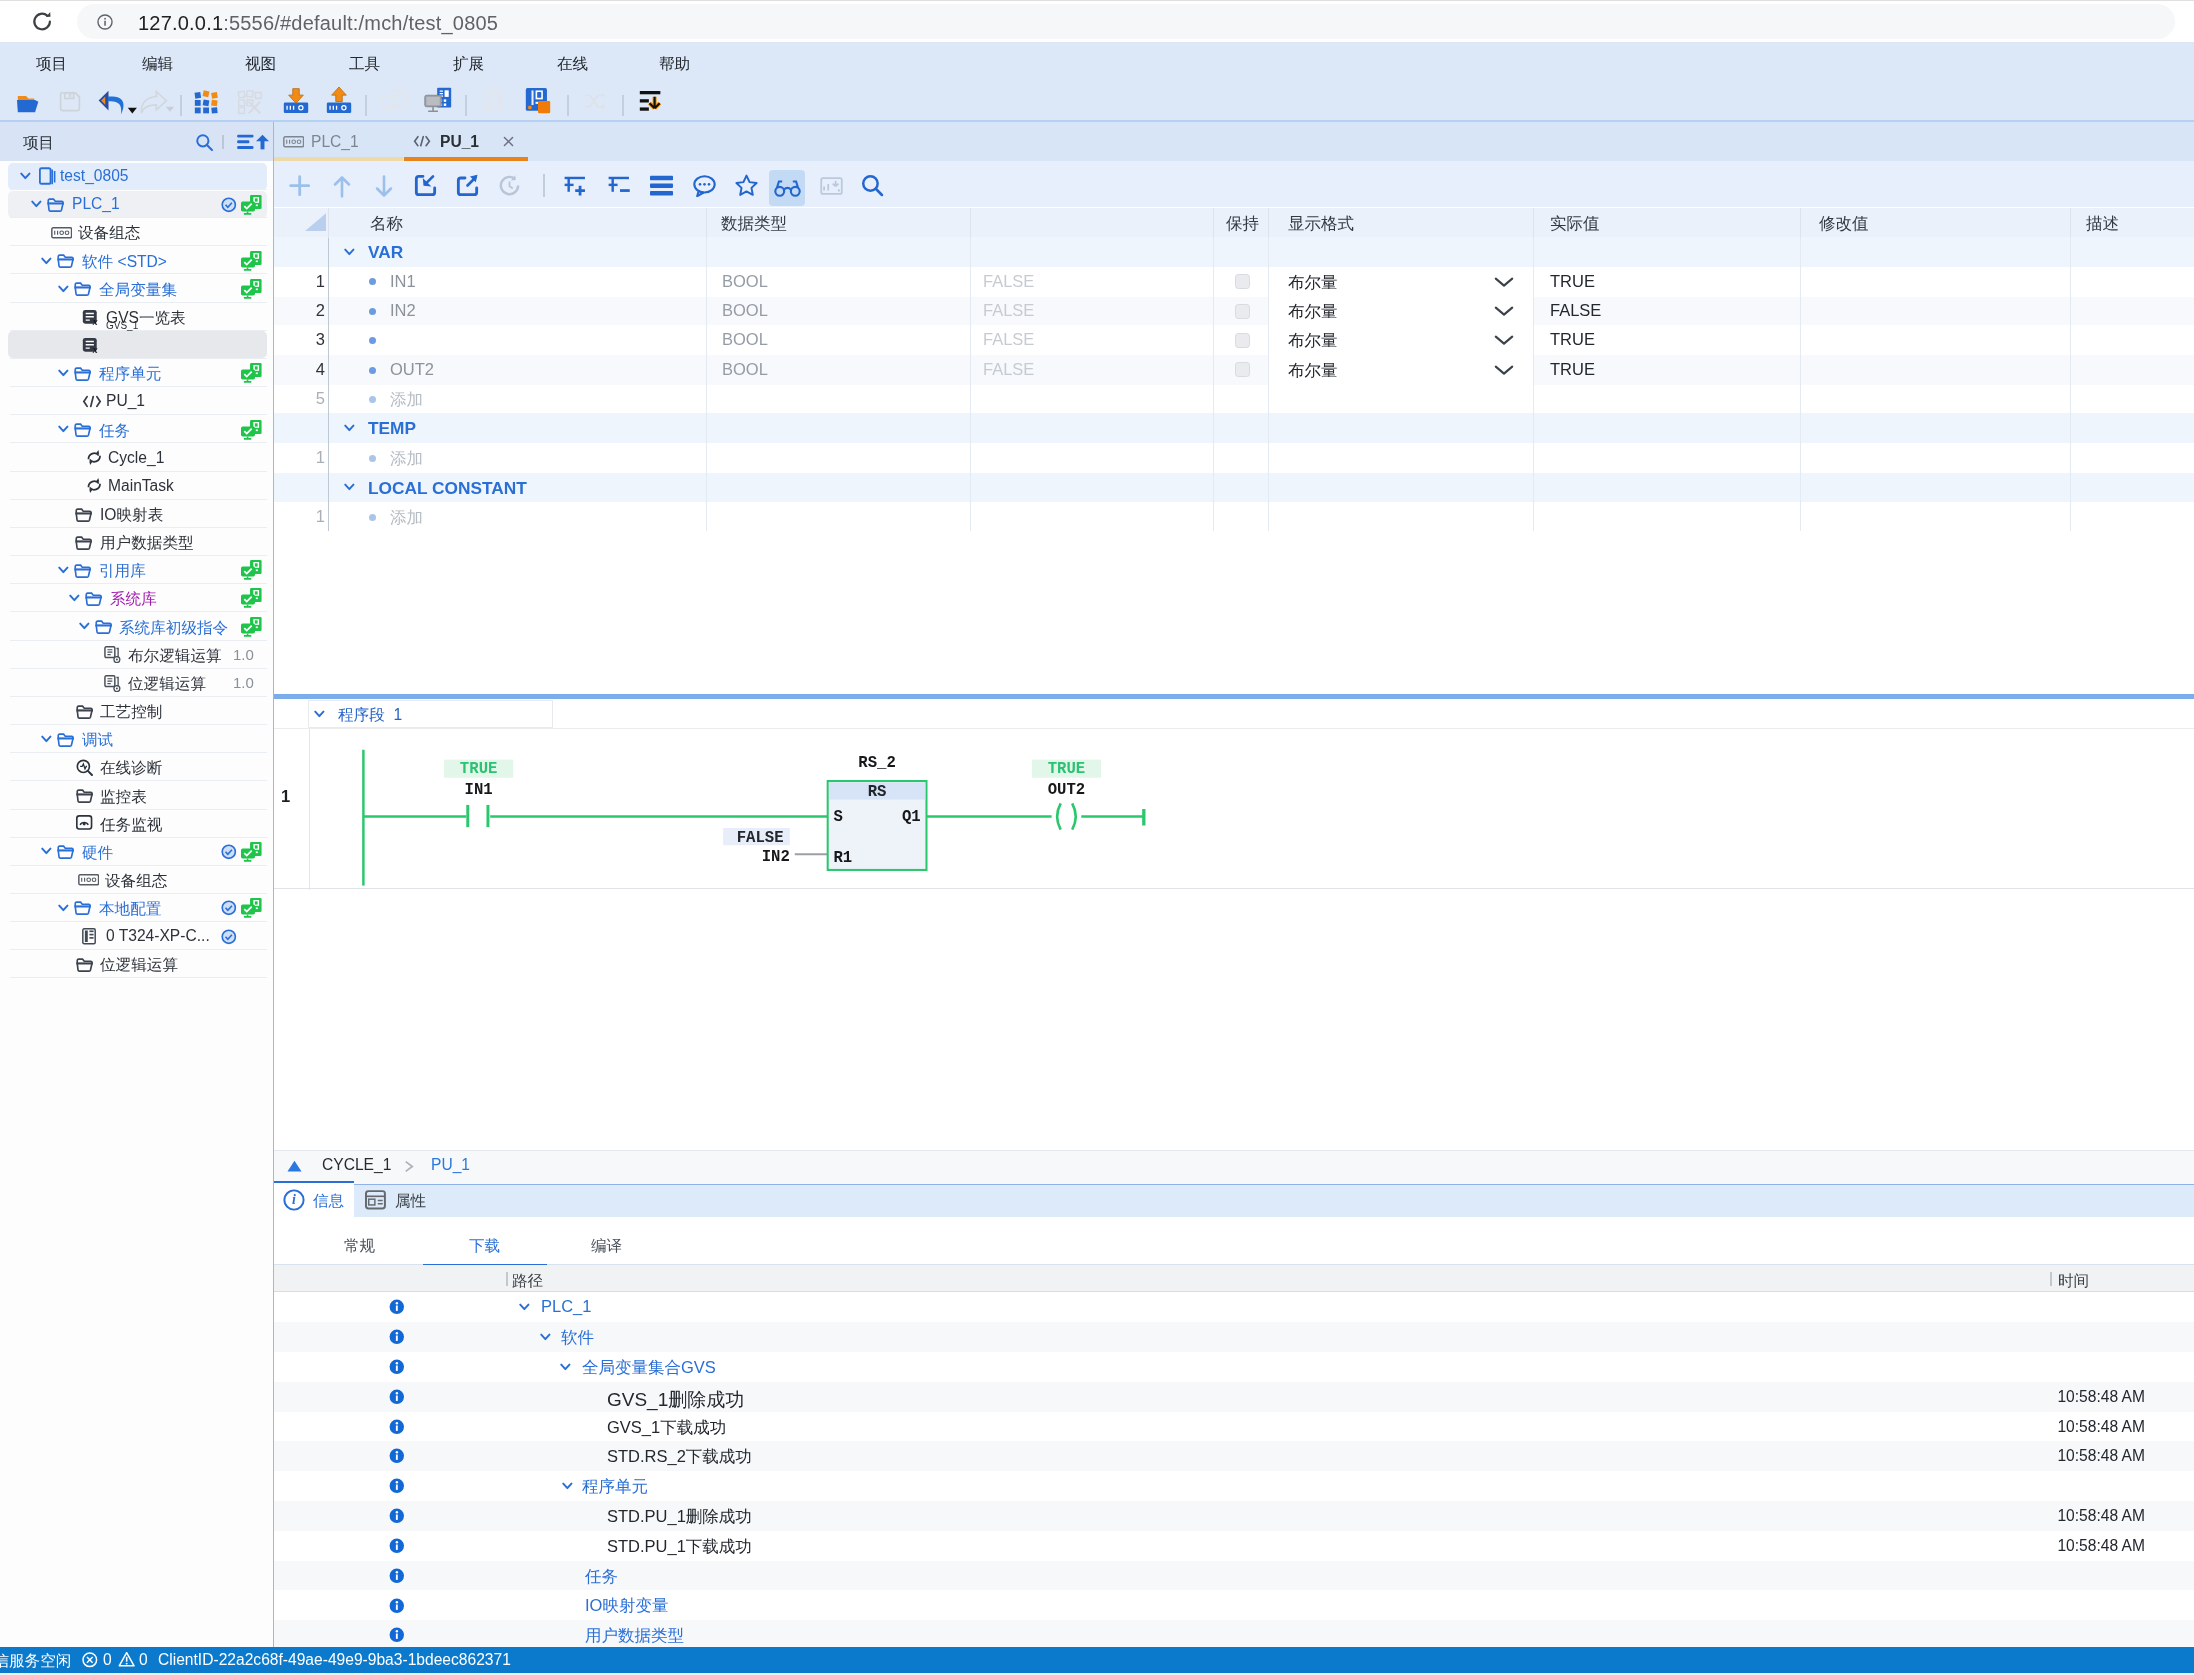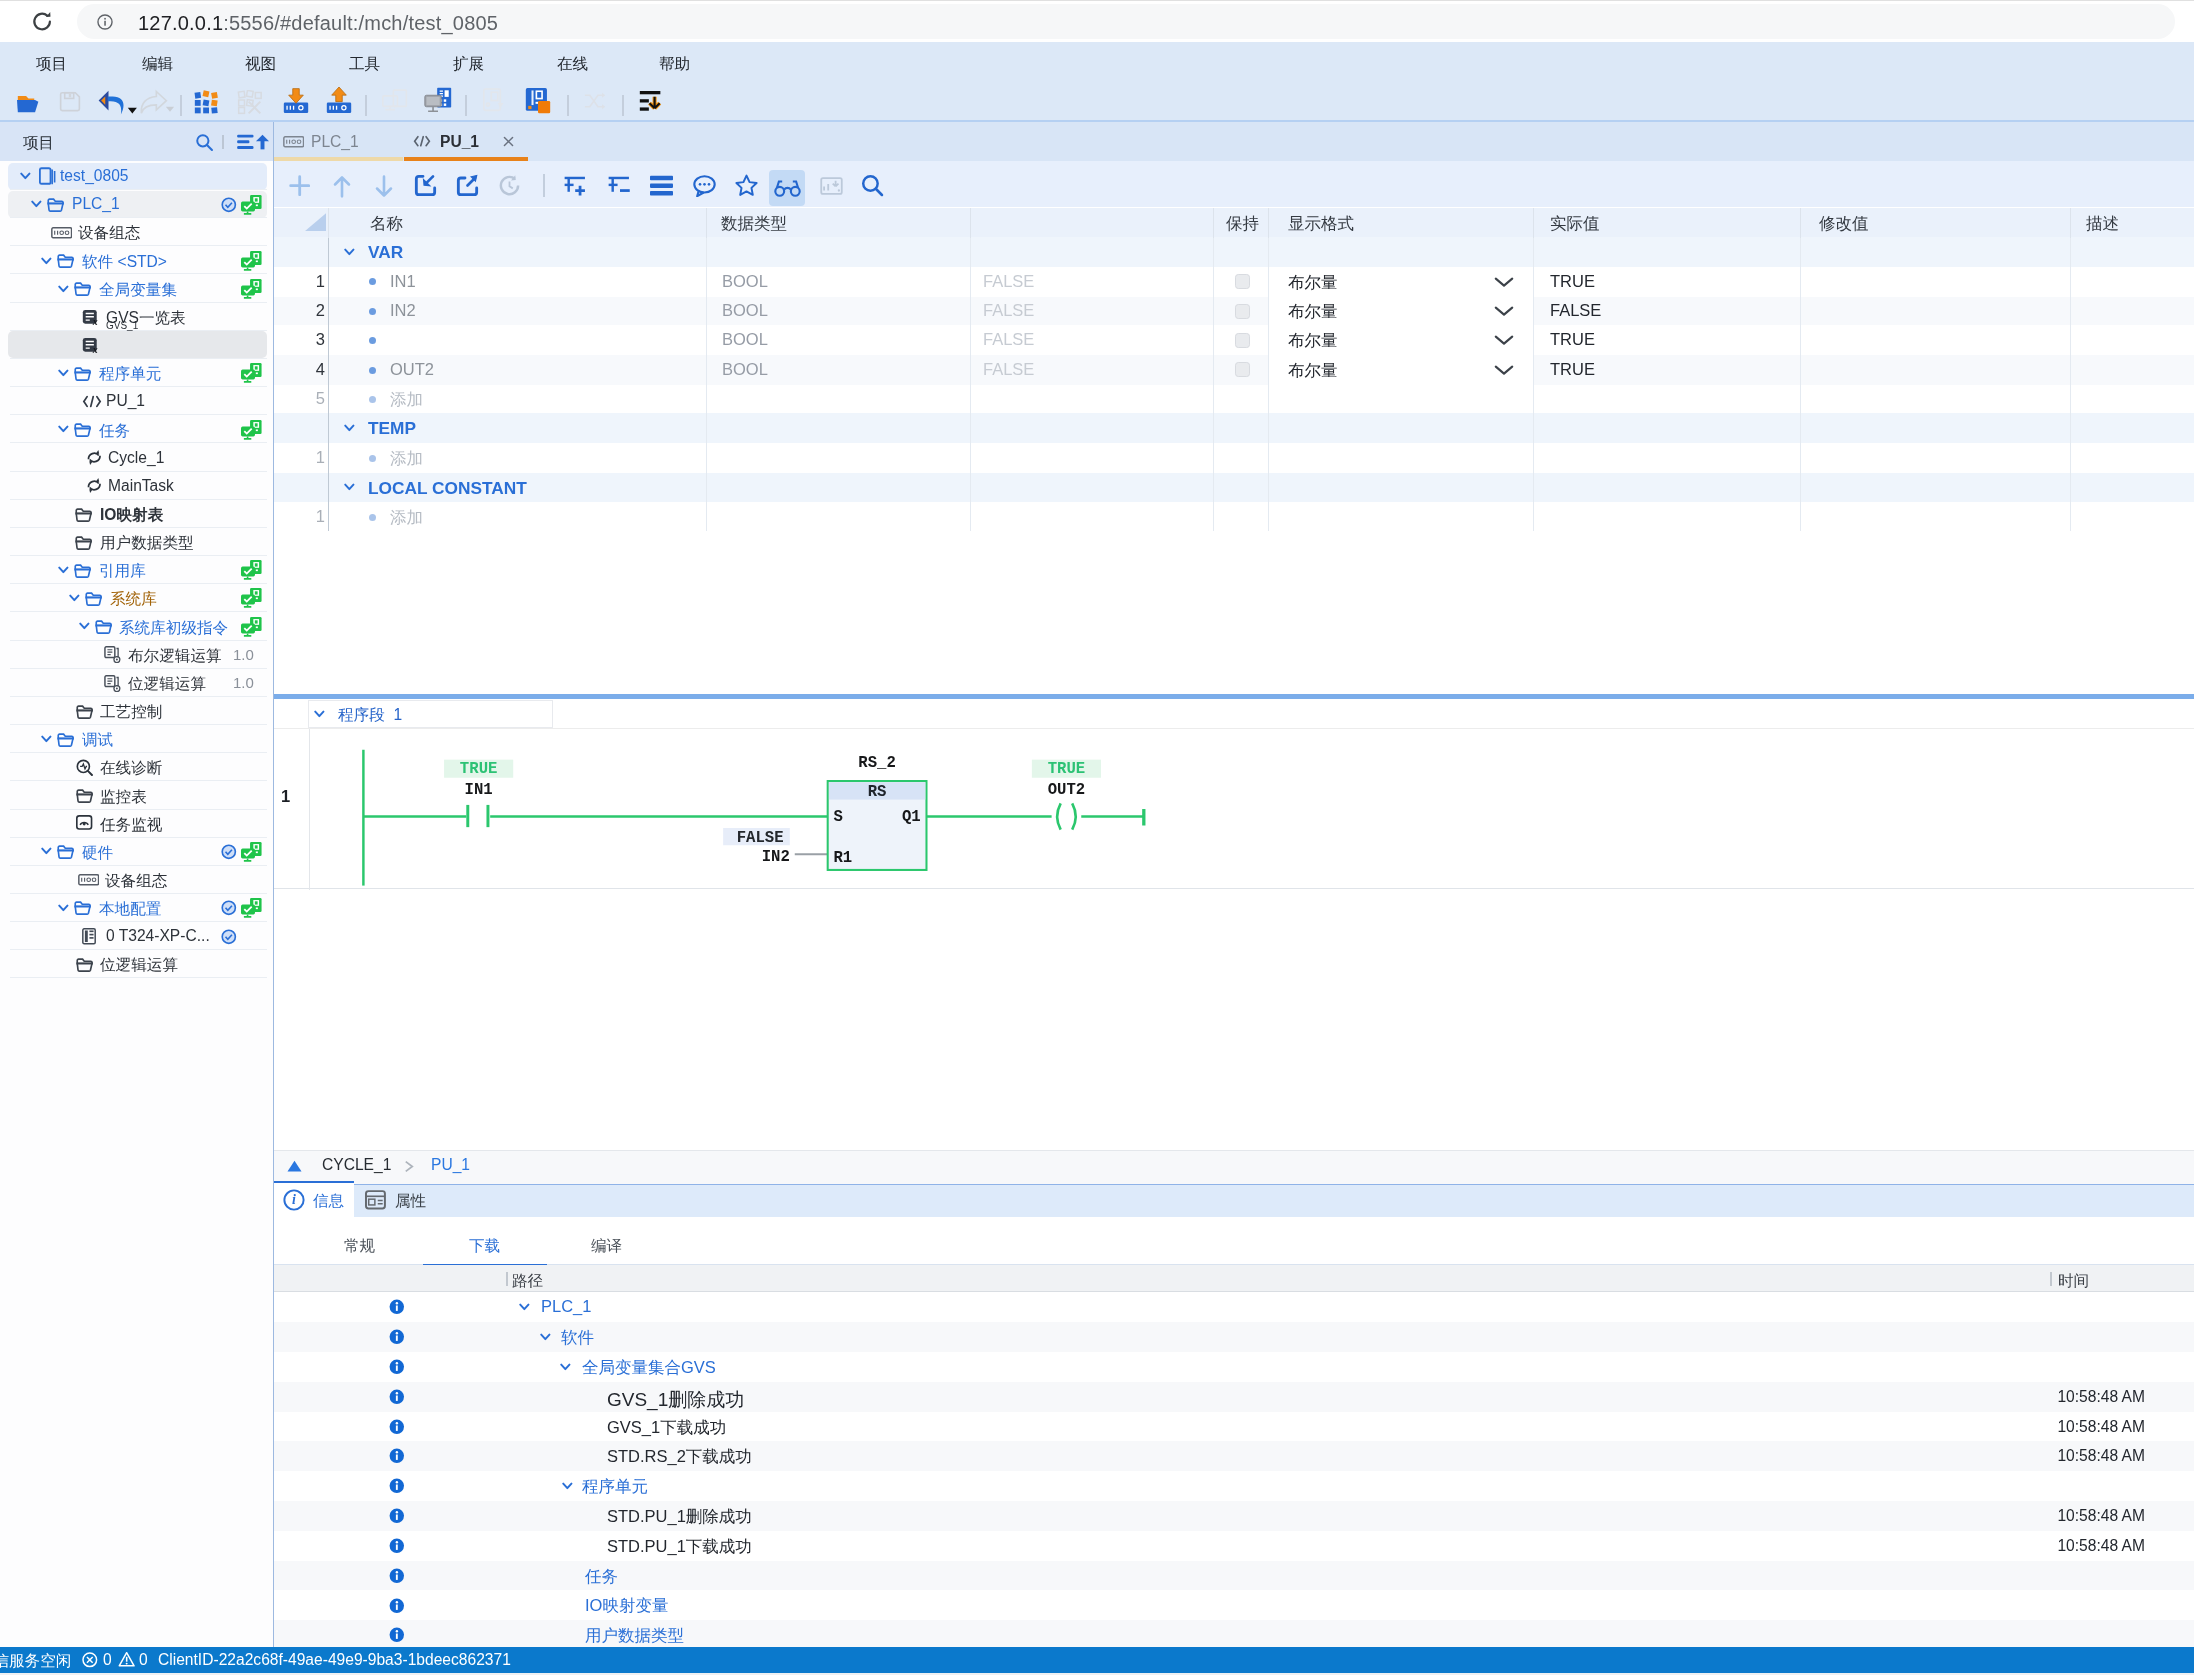--- a/index.html
+++ b/index.html
@@ -355,21 +355,21 @@
     </g>
     <path d="M15 0 l1 4.5 -4.5 0.5 z" fill="#2b323b"></path>
     <path d="M5 18 l-1 -4.5 4.5 -0.5 z" fill="#2b323b"></path>
   </svg>
 <div class="t" style="left:108px;top:477px;font-size:15.6px;color:#2d3239;font-weight:400;">MainTask</div>
 <div class="abs" style="left:10px;top:500px;width:257px;height:28px;border-bottom:0.8px solid #eaeef3;"></div>
 <svg class="abs" style="left:75px;top:507px;" width="17.3" height="15" viewBox="0 0 21 18">
     <path d="M1.5 4 a1.5 1.5 0 0 1 1.5-1.5 h5 l2 2.5 h8 a1.5 1.5 0 0 1 1.5 1.5 v1.5 h-18 z" fill="none" stroke="#3c434c" stroke-width="2"></path>
     <path d="M1.5 7.5 h18 l-2 8.5 a1.5 1.5 0 0 1 -1.5 1 h-12 a1.5 1.5 0 0 1 -1.5 -1.2 z" fill="none" stroke="#3c434c" stroke-width="2"></path>
   </svg>
-<div class="t" style="left:100px;top:505px;font-size:15.6px;color:#2d3239;font-weight:700;">IO映射表</div>
+<div class="t" style="left:100px;top:505px;font-size:15.6px;color:#2d3239;font-weight:400;">IO映射表</div>
 <div class="abs" style="left:10px;top:528px;width:257px;height:28px;border-bottom:0.8px solid #eaeef3;"></div>
 <svg class="abs" style="left:75px;top:535px;" width="17.3" height="15" viewBox="0 0 21 18">
     <path d="M1.5 4 a1.5 1.5 0 0 1 1.5-1.5 h5 l2 2.5 h8 a1.5 1.5 0 0 1 1.5 1.5 v1.5 h-18 z" fill="none" stroke="#3c434c" stroke-width="2"></path>
     <path d="M1.5 7.5 h18 l-2 8.5 a1.5 1.5 0 0 1 -1.5 1 h-12 a1.5 1.5 0 0 1 -1.5 -1.2 z" fill="none" stroke="#3c434c" stroke-width="2"></path>
   </svg>
 <div class="t" style="left:100px;top:533px;font-size:15.6px;color:#2d3239;font-weight:400;">用户数据类型</div>
 <div class="abs" style="left:10px;top:556px;width:257px;height:28px;border-bottom:0.8px solid #eaeef3;"></div>
 <svg class="abs" style="left:58px;top:566px;" width="10.7" height="8.2" viewBox="0 0 13 10">
     <path d="M1.5 2 L6.5 7.5 L11.5 2" fill="none" stroke="#2a6fd6" stroke-width="2.4" stroke-linecap="round" stroke-linejoin="round"></path>
   </svg>
@@ -392,21 +392,21 @@
     <path d="M8 20 v3 M3.5 23 h9" stroke="#1fc44a" stroke-width="2"></path>
   </svg>
 <div class="abs" style="left:10px;top:584px;width:257px;height:28px;border-bottom:0.8px solid #eaeef3;"></div>
 <svg class="abs" style="left:69px;top:594px;" width="10.7" height="8.2" viewBox="0 0 13 10">
     <path d="M1.5 2 L6.5 7.5 L11.5 2" fill="none" stroke="#2a6fd6" stroke-width="2.4" stroke-linecap="round" stroke-linejoin="round"></path>
   </svg>
 <svg class="abs" style="left:85px;top:591px;" width="17.3" height="15" viewBox="0 0 21 18">
     <path d="M1.5 4 a1.5 1.5 0 0 1 1.5-1.5 h5 l2 2.5 h8 a1.5 1.5 0 0 1 1.5 1.5 v1.5 h-18 z" fill="none" stroke="#2a6fd6" stroke-width="2"></path>
     <path d="M1.5 7.5 h18 l-2 8.5 a1.5 1.5 0 0 1 -1.5 1 h-12 a1.5 1.5 0 0 1 -1.5 -1.2 z" fill="none" stroke="#2a6fd6" stroke-width="2"></path>
   </svg>
-<div class="t" style="left:110px;top:589px;font-size:15.6px;color:#a16207;font-weight:400;">系统库</div>
+<div class="t" style="left:110px;top:589px;font-size:15.6px;color:#a21caf;font-weight:400;">系统库</div>
 <svg class="abs" style="left:241px;top:588px;" width="21.4" height="20.6" viewBox="0 0 26 25">
     <rect x="11" y="0" width="14" height="17" rx="1.5" fill="#1fc44a"></rect>
     <rect x="15" y="2.5" width="7" height="7" fill="#fff"></rect>
     <rect x="16.8" y="4" width="3.4" height="4" fill="#1fc44a"></rect>
     <g fill="#fff">
       <rect x="14" y="11.5" width="2.5" height="2"></rect>
       <rect x="18" y="11.5" width="2.5" height="2"></rect>
       <rect x="14" y="14.5" width="2.5" height="2"></rect>
     </g>
 <rect x="0" y="8" width="17" height="12" rx="2" fill="#1fc44a"></rect>

